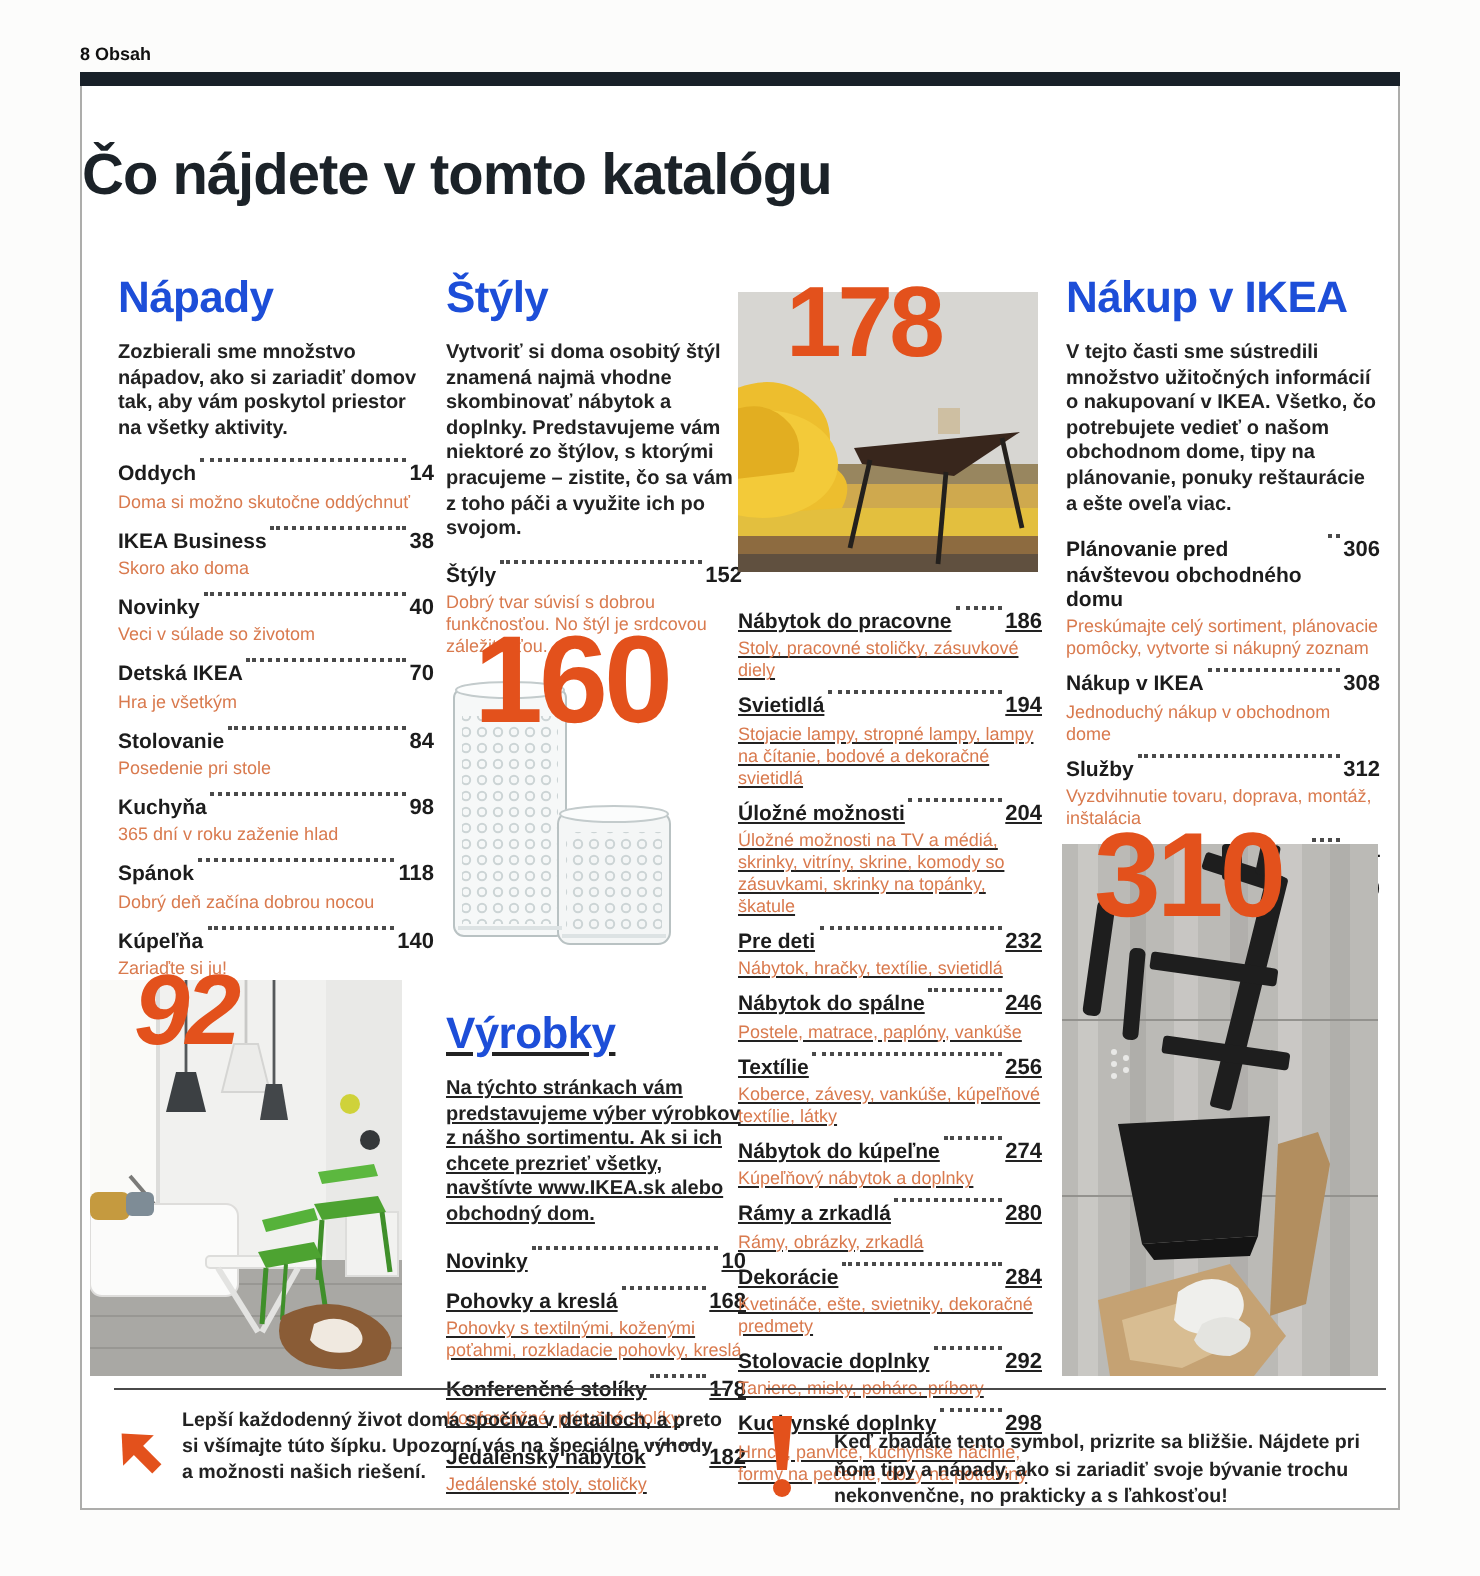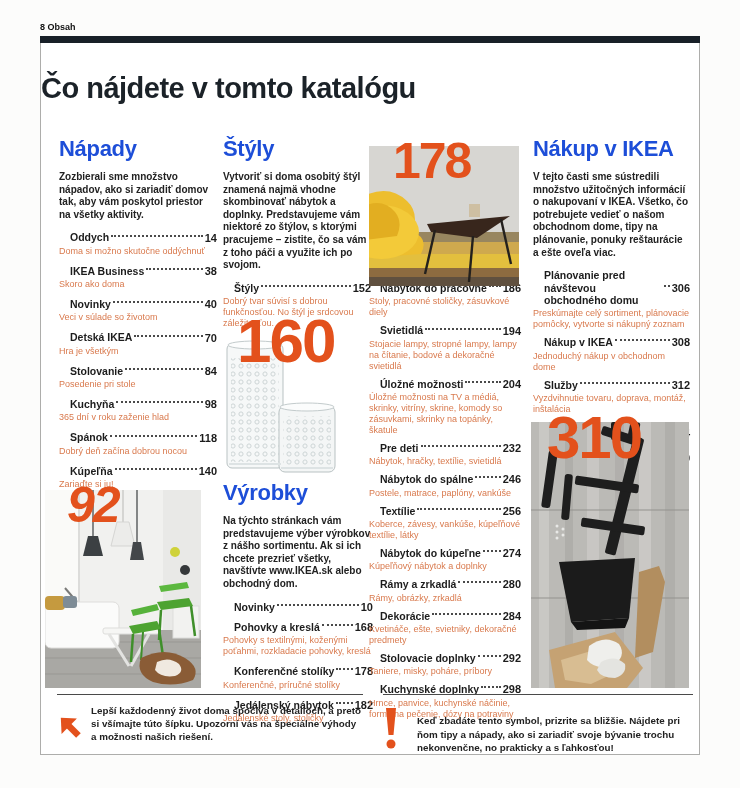--- a/index.html
+++ b/index.html
@@ -5,29 +5,29 @@
   html,body{margin:0;padding:0;background:#fcfcfb;}
   body{width:740px;height:788px;font-family:"Liberation Sans",sans-serif;color:#222;}
   .page{position:relative;width:740px;height:788px;overflow:hidden;}
   .corner-label{position:absolute;left:40px;top:22px;font-size:9px;font-weight:bold;color:#111;}
   .topbar{position:absolute;left:40px;top:36px;width:660px;height:7px;background:#182028;z-index:4;}
   .frame{position:absolute;left:40px;top:42px;width:658px;height:712px;background:#fff;border:1px solid #adadab;border-top:none;}
   .page-title{position:absolute;left:0;right:0;top:30px;font-size:29px;font-weight:bold;color:#1b2228;letter-spacing:-0.5px;}
   .col{position:absolute;}
   .col-ideas{left:18px;top:94px;width:158px;}
   .col-styles{left:182px;top:94px;width:148px;}
-  .col-products-intro{left:182px;top:438px;width:150px;}
-  .col-products{left:328px;top:240px;width:152px;}
+  .col-products-intro{left:182px;top:462px;width:150px;text-decoration:underline;}
+  .col-products{left:328px;top:263px;width:152px;text-decoration:underline;}
   .col-shop{left:492px;top:94px;width:157px;}
   h2.sec{font-size:22px;font-weight:bold;color:#1d4ed8;margin:0 0 9px;letter-spacing:-0.3px;}
   .intro{font-size:10px;font-weight:bold;line-height:1.26;color:#222;margin:0 0 10px;}
   .entry{margin-bottom:8px;}
   .col-products .entry{margin-bottom:6px;}
   .col-shop .entry{margin-bottom:6px;}
-  .eline{display:flex;align-items:center;margin-left:11px;}
+  .eline{display:flex;align-items:flex-start;}
   .elabel{font-size:10.5px;font-weight:bold;color:#1c1c1c;line-height:1.18;}
   .leader{flex:1;min-width:6px;border-bottom:2px dotted #4a4a4a;margin:0 2px;transform:translateY(-2px);}
   .epage{font-size:11px;font-weight:bold;color:#1c1c1c;}
   .edesc{font-size:9px;color:#d97a4e;line-height:1.22;margin-top:2px;}
   .num{position:absolute;color:#e3511c;font-weight:bold;line-height:1;letter-spacing:-2px;z-index:3;}
   .num-178{left:352px;top:94px;font-size:50px;}
   .num-160{left:196px;top:268px;font-size:62px;}
   .num-92{left:26px;top:438px;font-size:50px;font-style:italic;}
   .num-310{left:506px;top:366px;font-size:60px;}
   .photo{position:absolute;overflow:hidden;z-index:1;}

